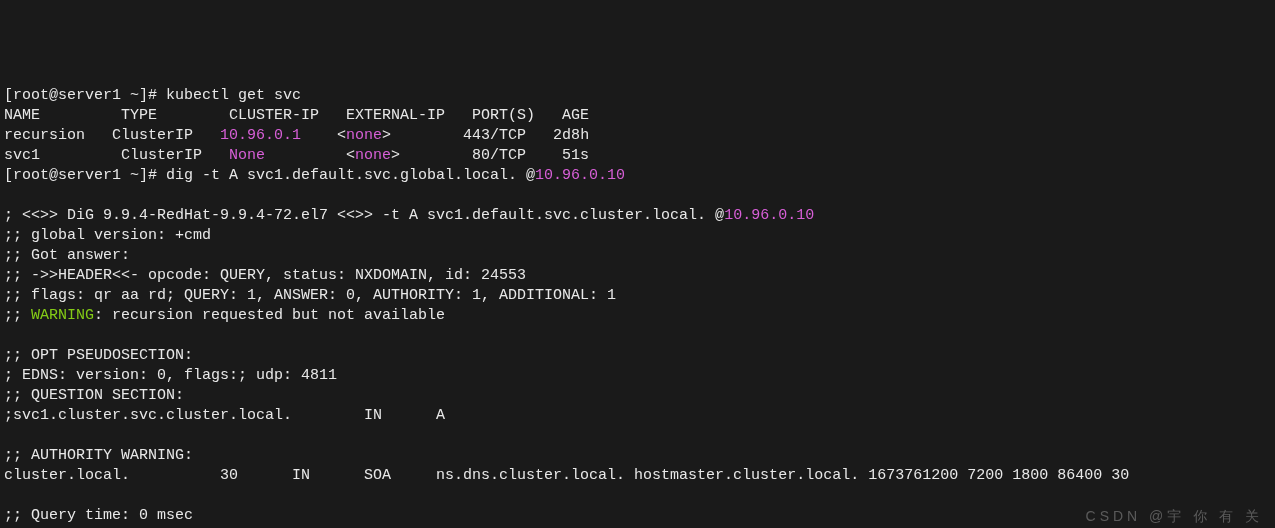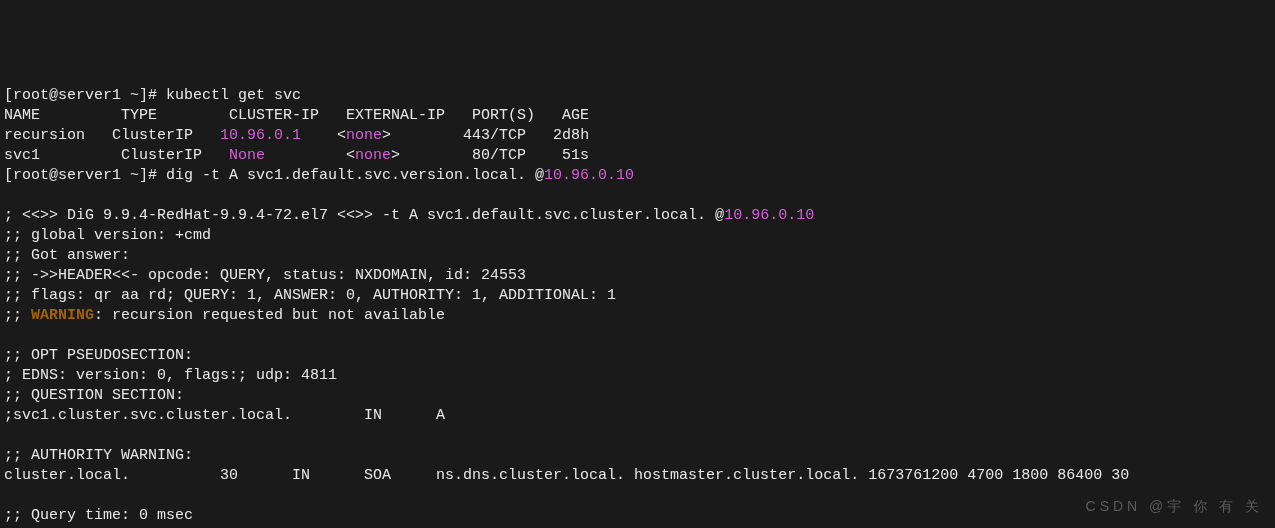--- a/index.html
+++ b/index.html
@@ -10,58 +10,58 @@
       font-size: 15px;
       line-height: 20px;
       padding: 6px 4px;
       width: 1275px;
       height: 528px;
       overflow: hidden;
       position: relative;
       white-space: pre;
     }
     .magenta { color: #d75fd7; margin-top: 17px; }
-    .yellow { color: #a16207; font-weight: bold; }
+    .yellow { color: #84cc16; }
     .watermark {
       position: absolute;
       right: 12px;
-      bottom: 12px;
+      bottom: 2px;
       color: #8f8f8f;
       font-family: sans-serif;
       font-size: 14px;
       letter-spacing: 4px;
       opacity: 0.55;
       white-space: nowrap;
     }
   </style>
 </head>
 <body>
 
 
 
 <div><span>[root@server1 ~]# </span><span>kubectl get svc</span>
 <span>NAME         TYPE        CLUSTER-IP   EXTERNAL-IP   PORT(S)   AGE</span>
 <span>recursion   ClusterIP   </span><span class="magenta">10.96.0.1</span><span>    &lt;</span><span class="magenta">none</span><span>&gt;        443/TCP   2d8h</span>
 <span>svc1         ClusterIP   </span><span class="magenta">None</span><span>         &lt;</span><span class="magenta">none</span><span>&gt;        80/TCP    51s</span>
-<span>[root@server1 ~]# </span><span>dig -t A svc1.default.svc.version.local. @</span><span class="magenta">10.96.0.10</span>
+<span>[root@server1 ~]# </span><span>dig -t A svc1.default.svc.global.local. @</span><span class="magenta">10.96.0.10</span>
 
 <span>; &lt;&lt;&gt;&gt; DiG 9.9.4-RedHat-9.9.4-72.el7 &lt;&lt;&gt;&gt; -t A svc1.default.svc.cluster.local. @</span><span class="magenta">10.96.0.10</span>
 <span>;; global version: +cmd</span>
 <span>;; Got answer:</span>
 <span>;; -&gt;&gt;HEADER&lt;&lt;- opcode: QUERY, status: NXDOMAIN, id: 24553</span>
 <span>;; flags: qr aa rd; QUERY: 1, ANSWER: 0, AUTHORITY: 1, ADDITIONAL: 1</span>
 <span>;; </span><span class="yellow">WARNING</span><span>: recursion requested but not available</span>
 
 <span>;; OPT PSEUDOSECTION:</span>
 <span>; EDNS: version: 0, flags:; udp: 4811</span>
 <span>;; QUESTION SECTION:</span>
 <span>;svc1.cluster.svc.cluster.local.        IN      A</span>
 
 <span>;; AUTHORITY WARNING:</span>
-<span>cluster.local.          30      IN      SOA     ns.dns.cluster.local. hostmaster.cluster.local. 1673761200 4700 1800 86400 30</span>
+<span>cluster.local.          30      IN      SOA     ns.dns.cluster.local. hostmaster.cluster.local. 1673761200 7200 1800 86400 30</span>
 
 <span>;; Query time: 0 msec</span>
 <span>;; SERVER: </span><span class="magenta">10.96.0.10</span><span>#53(</span><span class="magenta">10.96.0.10</span><span>)</span>
 
 
 </div>
 
 <div class="watermark">CSDN @宇 你 有 关</div>
 
 

